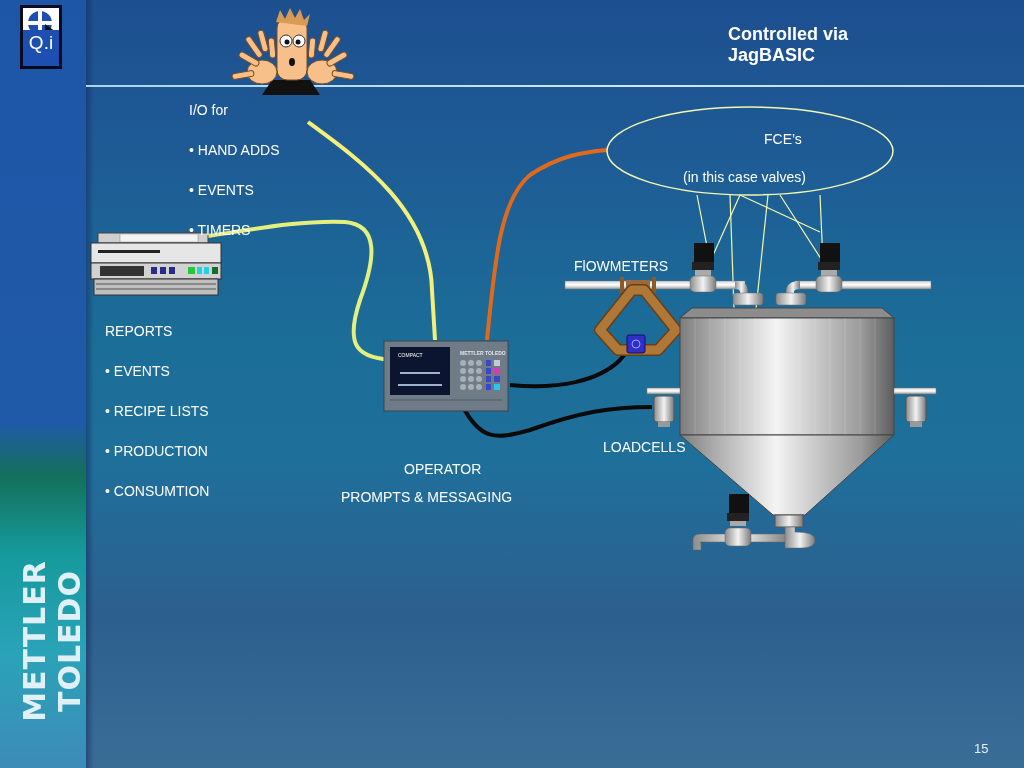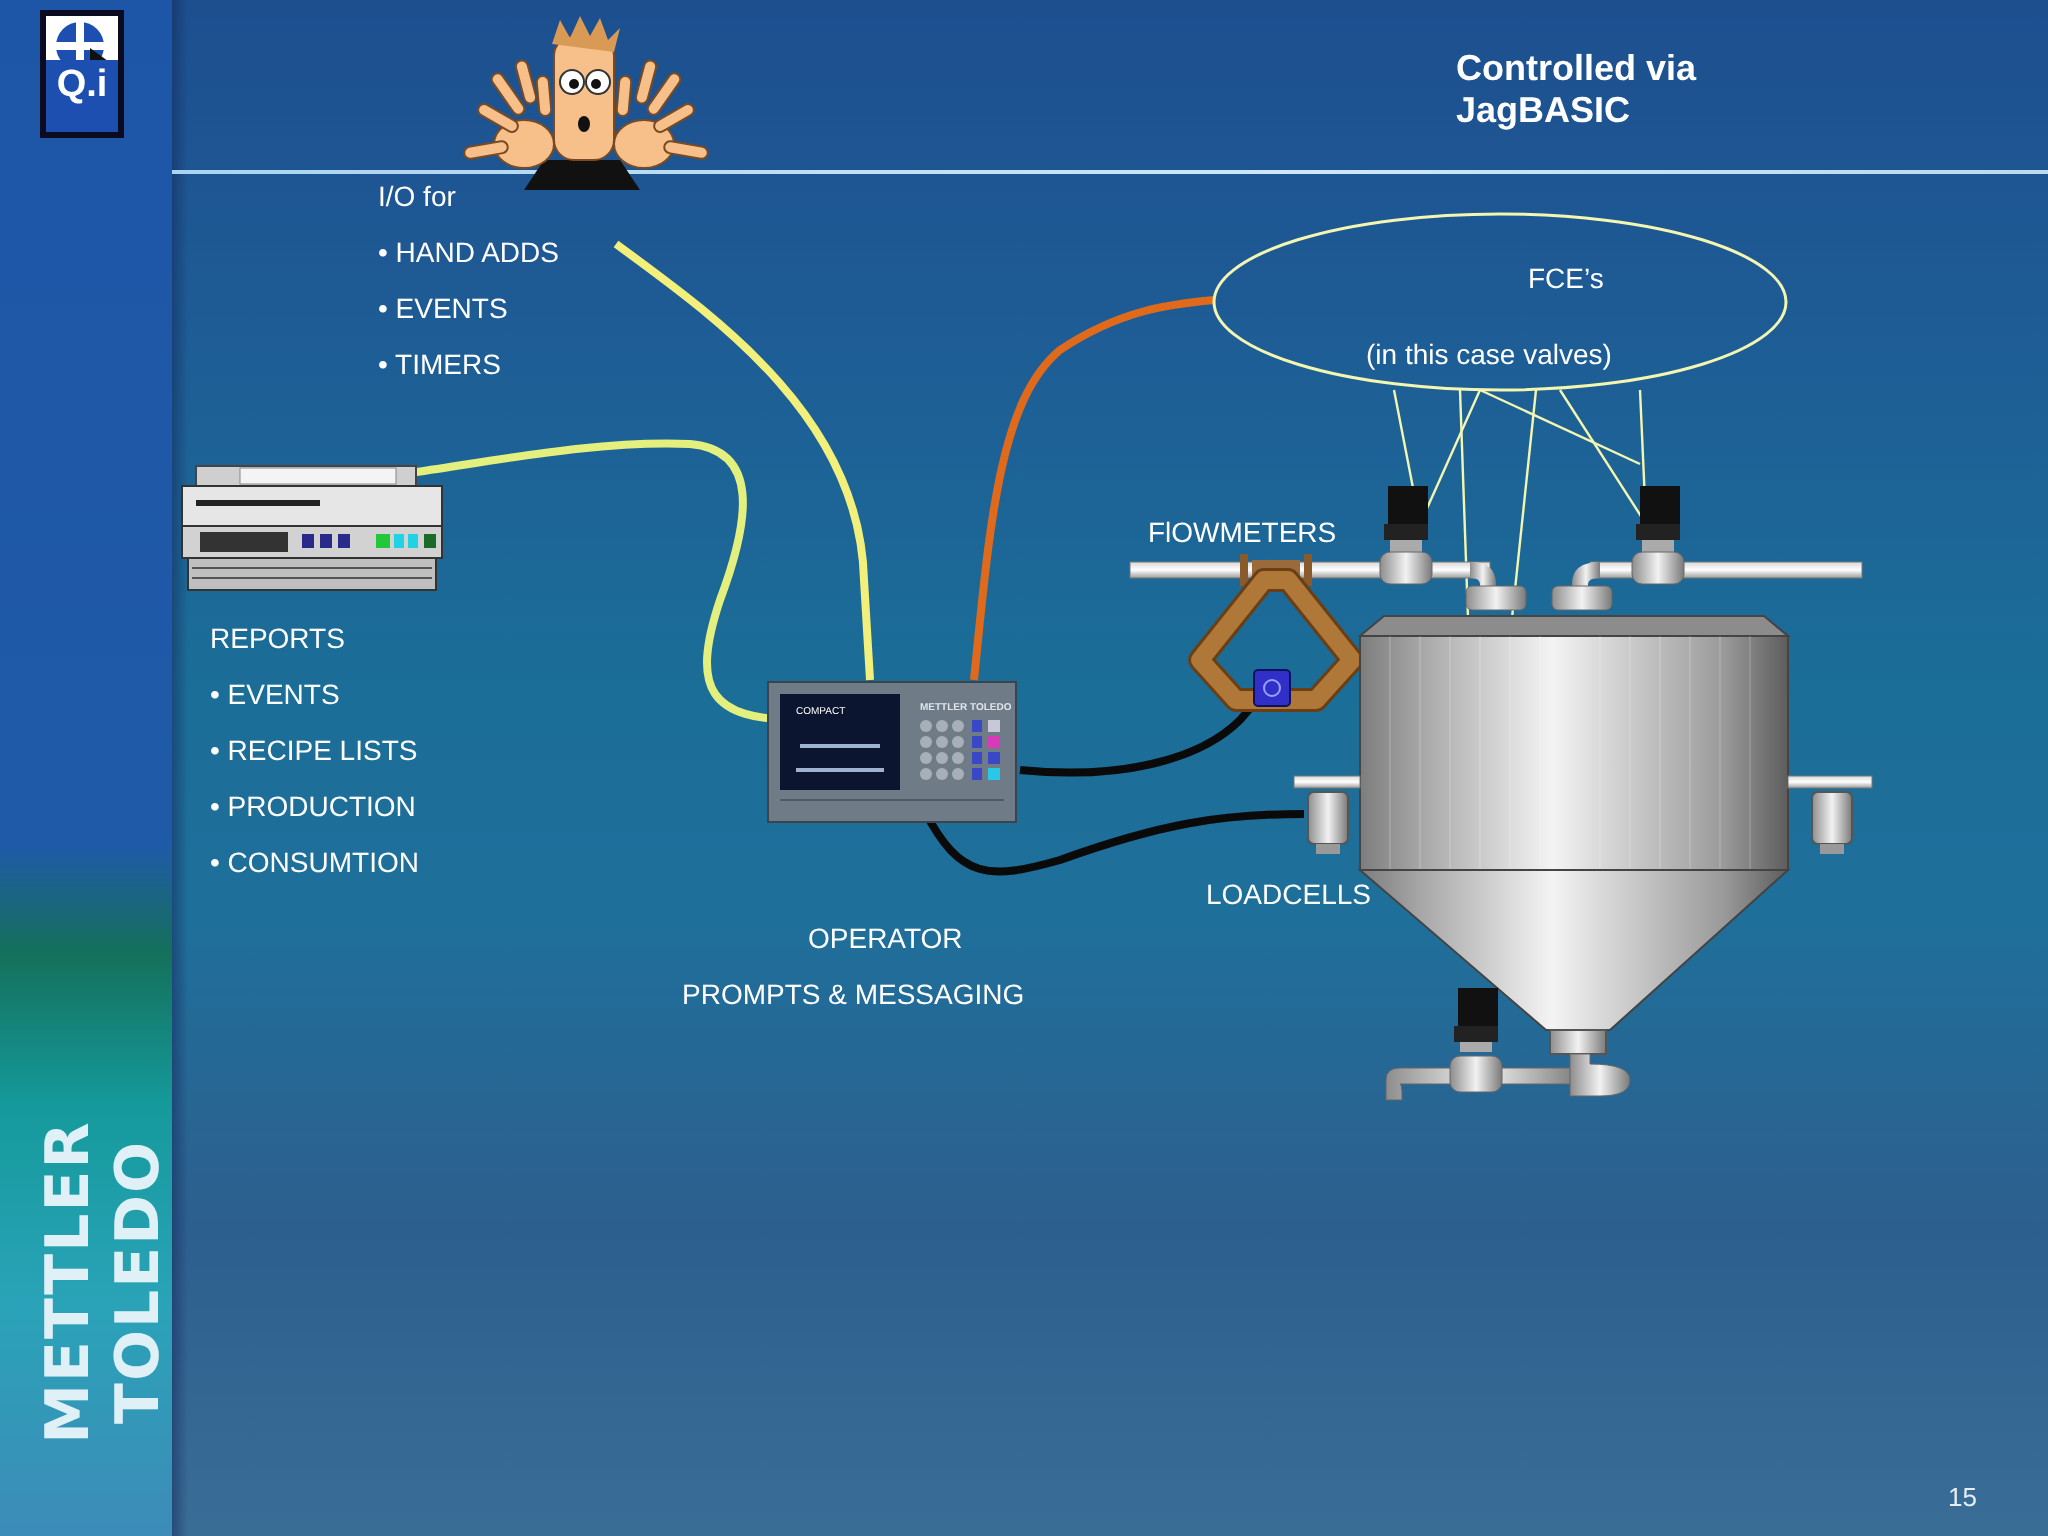--- a/index.html
+++ b/index.html
@@ -14,36 +14,36 @@
   }
   .left-band-inner {
     position:absolute; left:86px; top:0; width:8px; height:768px;
     background: linear-gradient(90deg, rgba(20,40,90,0.5), rgba(0,0,0,0));
   }
   .logo {
     position:absolute; left:20px; top:5px; width:42px; height:64px;
     background:#fff; border:3px solid #0a0a20; box-sizing:border-box;
   }
   .logo .top { position:absolute; left:0; top:0; width:100%; height:34px; background:#fff; }
-  .logo .bottom { position:absolute; left:0; bottom:0; width:100%; height:36px; background:#1d4fb0; color:#fff; font-weight:bold; font-size:19px; text-align:center; line-height:26px; }
+  .logo .bottom { position:absolute; left:0; bottom:0; width:100%; height:36px; background:#1d4fb0; color:#fff; font-weight:normal; font-size:19px; text-align:center; line-height:26px; }
   .header-line { position:absolute; left:86px; right:0; top:85px; height:2px; background:linear-gradient(90deg,#a9d4f0,#cfe7f7 60%, #bcd9ee); }
   .title {
     position:absolute; right:96px; top:24px; width:200px; text-align:left;
     font-weight:bold; font-size:18px; line-height:21px; color:#fff;
   }
   .vert-brand {
     position:absolute; left:52px; top:480px; width:0; height:0;
   }
   .vert-brand span {
     position:absolute; left:-130px; top:126px; width:260px; text-align:center;
     transform:rotate(-90deg); font-weight:bold; font-size:30px; letter-spacing:1px; color:#dff1f6;
     font-family:"DejaVu Sans", sans-serif;
   }
   .txt { position:absolute; font-size:14px; color:#fff; white-space:nowrap; }
-  .list .row { height:28px; line-height:18px; }
+  .list .row { height:28px; line-height:18px;margin-top:12px; }
   .page-num { position:absolute; left:974px; top:741px; font-size:13px; color:#e6eef6; }
   svg.scene { position:absolute; left:0; top:0; }
 </style>
 </head>
 <body>
 
 <div class="left-band"></div>
 <div class="left-band-inner"></div>
 
 <div class="logo">

